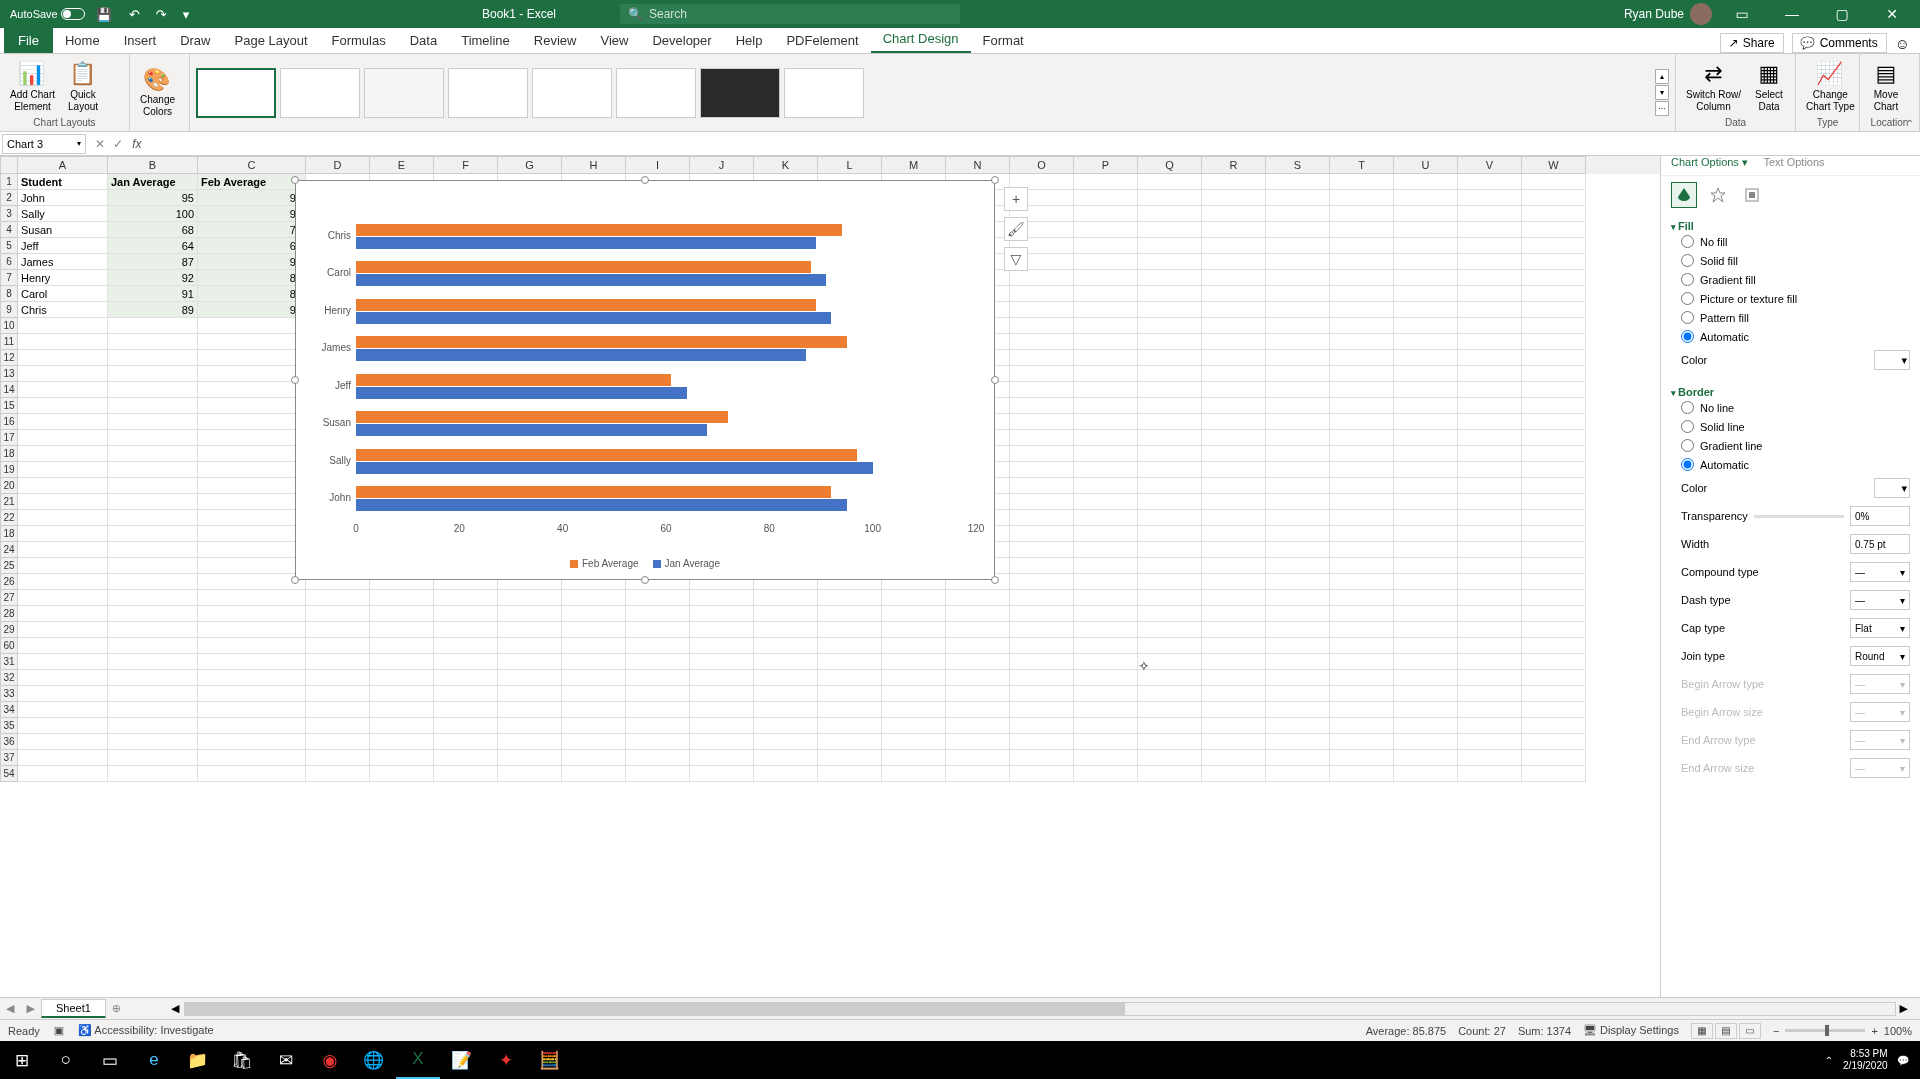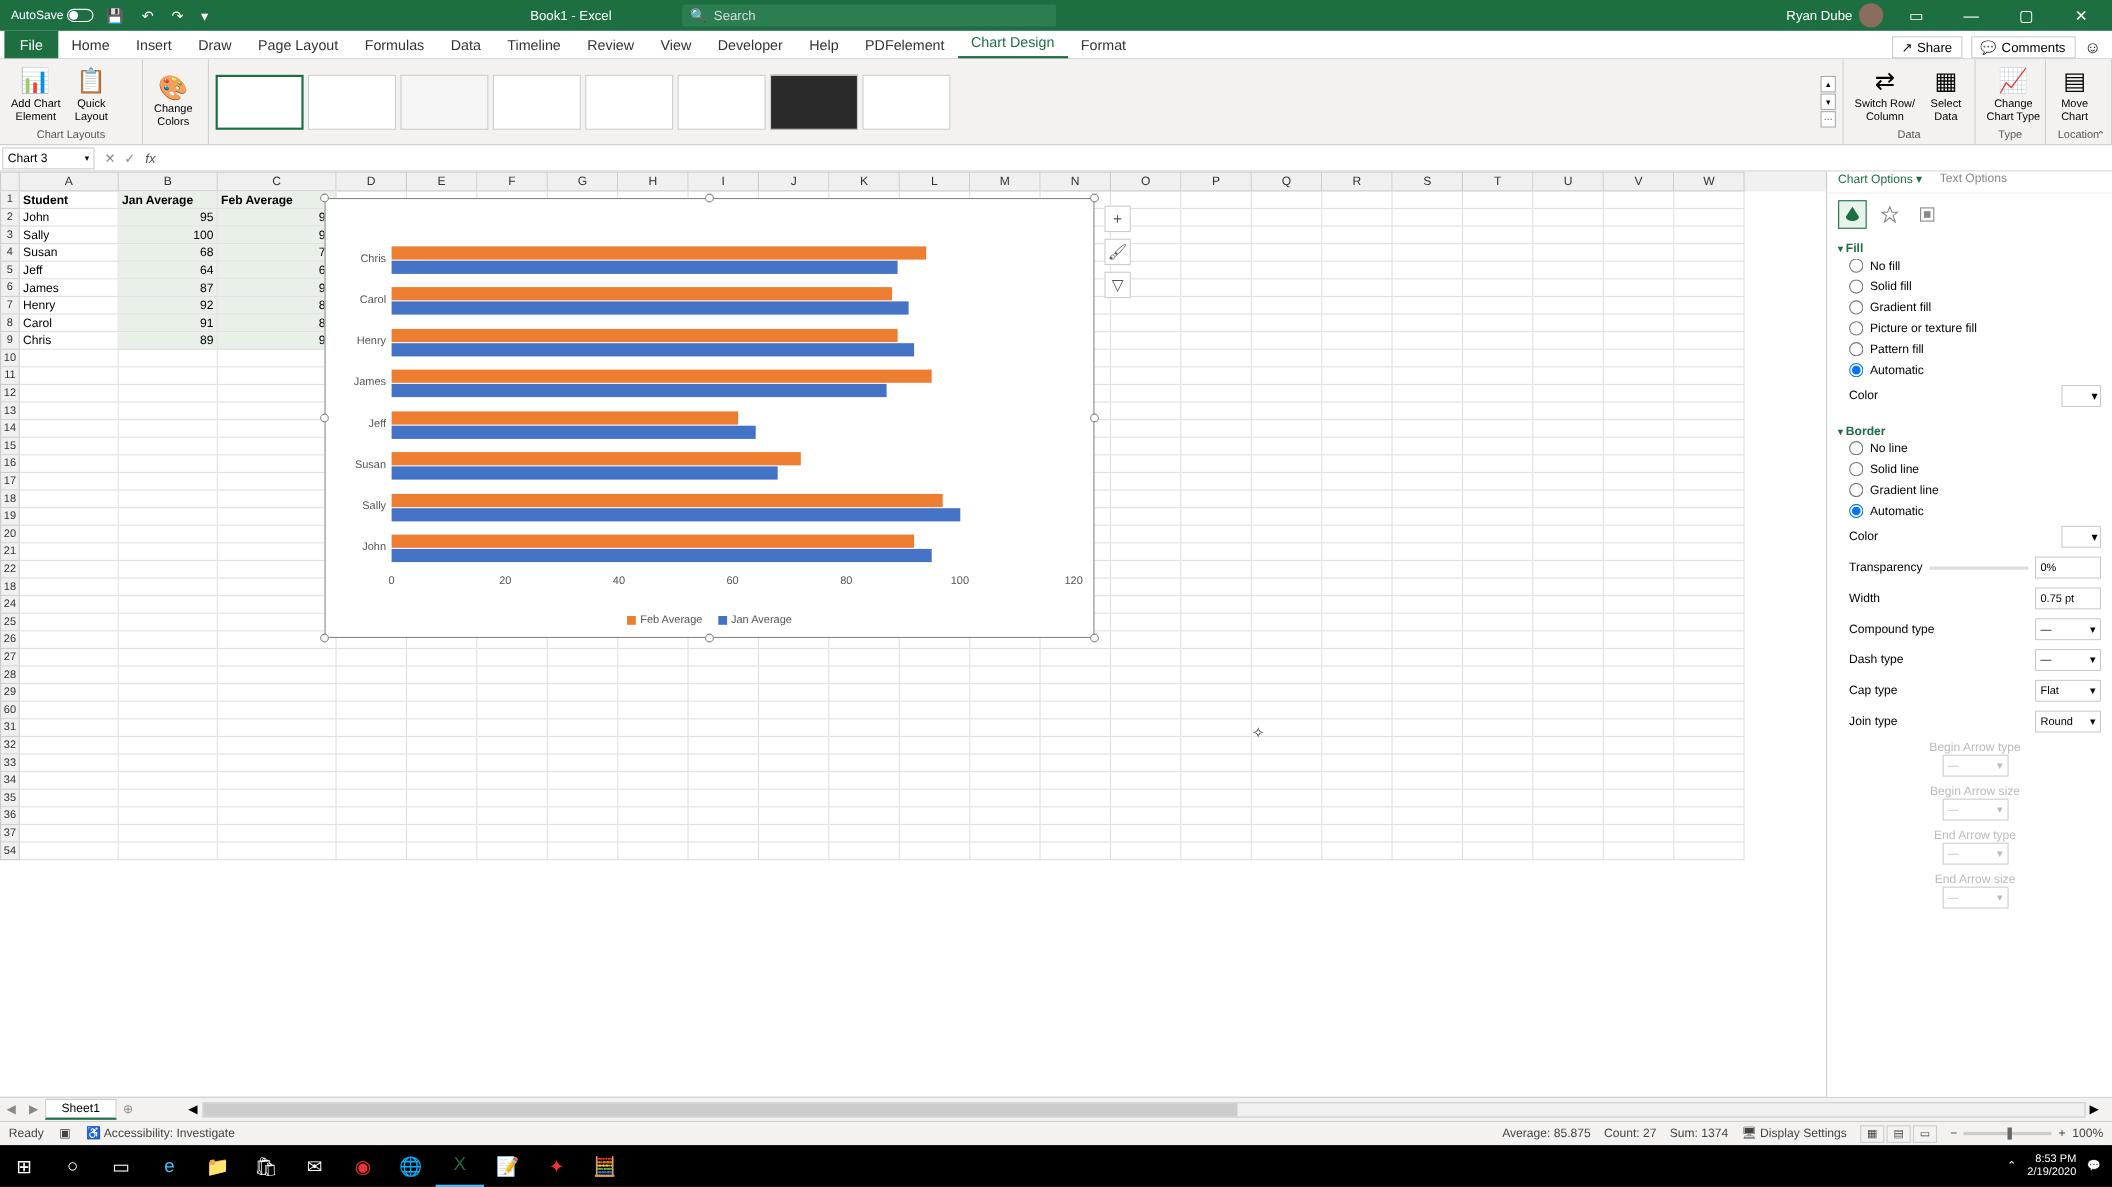--- a/index.html
+++ b/index.html
@@ -96,21 +96,21 @@
 .fp-body { flex: 1; overflow-y: auto; padding: 0 10px; }
 .fp-section { padding: 6px 0; }
 .fp-sectitle { color: #1d6f42; font-size: 11px; font-weight: bold; cursor: pointer; }
 .fp-sectitle::before { content: "▾ "; font-size: 9px; }
 .fp-radio { display: flex; align-items: center; gap: 6px; padding: 3px 0 3px 10px; font-size: 11px; }
 .fp-radio input { margin: 0; }
 .fp-row { display: flex; align-items: center; justify-content: space-between; padding: 4px 0 4px 10px; font-size: 11px; }
 .fp-input { width: 60px; height: 20px; border: 1px solid #ccc; font-size: 10px; padding: 0 4px; }
 .fp-combo { width: 60px; height: 20px; border: 1px solid #ccc; display: flex; align-items: center; justify-content: space-between; padding: 0 4px; font-size: 10px; cursor: pointer; }
 .fp-swatch { width: 36px; height: 20px; border: 1px solid #ccc; cursor: pointer; display: flex; align-items: center; justify-content: flex-end; padding-right: 2px;}
-.disabled { color: #bbb; flex-direction: column; }
+.disabled { color: #bbb; }
 
 
 .sheettabs { height: 22px; background: #f3f2f1; border-top: 1px solid #ccc; display: flex; align-items: center; font-size: 11px; }
 .sheet-nav { padding: 0 6px; color: #888; cursor: pointer; }
 .sheettab { background: #fff; border: 1px solid #ccc; border-bottom: 2px solid #1d6f42; padding: 2px 14px; cursor: pointer; }
 .hscroll { flex:1; height:14px; display:flex; align-items:center; margin: 0 8px 0 40px;}
 .hscroll-track { flex:1; height:14px; background:#f0f0f0; border:1px solid #ccc; position:relative;}
 .hscroll-thumb { position:absolute; left:0; width:55%; top:0; bottom:0; background:#ccc;}
 
 

